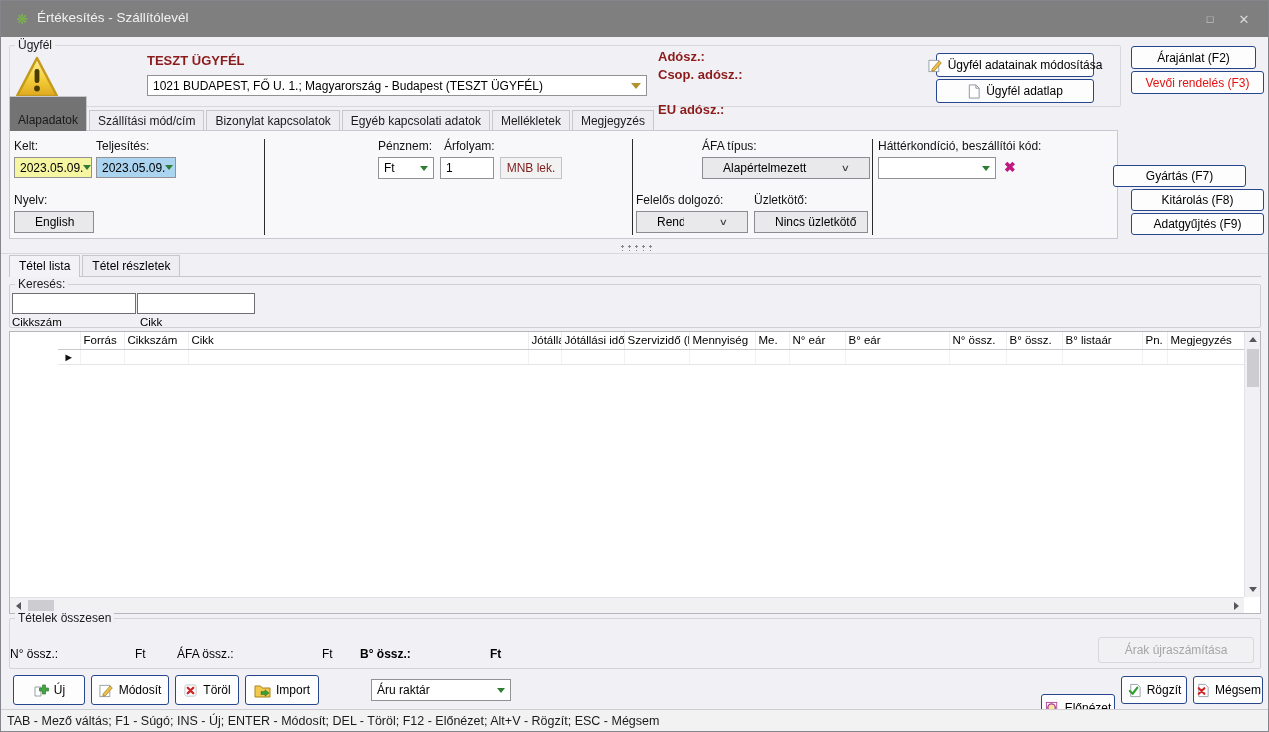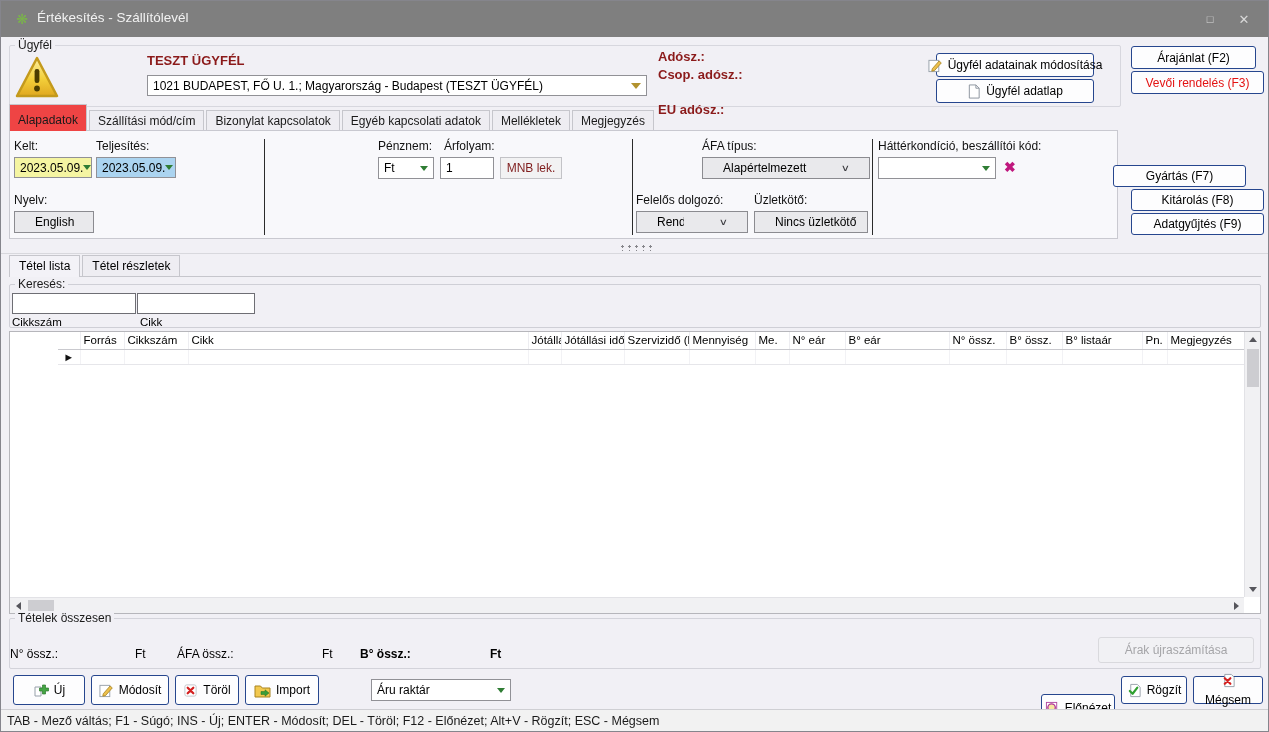--- a/index.html
+++ b/index.html
@@ -52,21 +52,21 @@
   .fld-label { position:absolute; font-size:12px; color:#111; white-space:nowrap; }
   .maroon { color:#8b1a1a; font-weight:bold; font-size:13px; }
   .vsep { position:absolute; width:1px; background:#2b2b2b; }
 
   
   .tabstrip { position:absolute; display:flex; align-items:flex-end; }
   .tab {
     padding:3px 8px 3px; border:1px solid #c6c6cc; border-bottom:none; background:#eeedf2;
     margin-right:2px; font-size:12px; white-space:nowrap; cursor:pointer; color:#1a1a1a;
   }
-  .tab.active { background:#ef4444; position:relative; z-index:3; padding-top:8px; padding-bottom:4px; }
+  .tab.active { background:#737373; position:relative; z-index:3; padding-top:16px; padding-bottom:4px; }
   .panel { position:absolute; background:#f8f8fb; border:1px solid #c9c9d0; }
   .tabstrip2 { position:absolute; display:flex; align-items:flex-end; border-bottom:1px solid #c6c6cc; }
   .tab2 { padding:3px 9px; border:1px solid #c6c6cc; border-bottom:none; background:#eeedf2; margin-right:2px; font-size:12px; cursor:pointer; }
   .tab2.active { background:#f3f2f7; position:relative; top:1px; padding-bottom:4px; }
 
   
   .splitter { position:absolute; }
   .splitter .dots { margin:3px auto 0; width:34px; height:7px;
     background-image: radial-gradient(circle, #85858a 1.1px, transparent 1.2px);
     background-size:7px 5px; }
@@ -403,21 +403,21 @@
     </svg>
     <span>Előnézet</span>
   </div>
   <div class="btn" style="left:1120px; top:675px; width:66px; height:28px;">
     <svg class="icon" width="15" height="15" viewBox="0 0 16 16">
       <path d="M4 1.5 h7 l3 3 V14.5 H4 Z" fill="#fff" stroke="#97a0aa"></path>
       <path d="M3 8.5 l3 3 L11 5" stroke="#2fa02f" stroke-width="2.3" fill="none" stroke-linecap="round" stroke-linejoin="round"></path>
     </svg>
     <span>Rögzít</span>
   </div>
-  <div class="btn" style="left:1192px; top:675px; width:70px; height:28px;flex-direction:column;">
+  <div class="btn" style="left:1192px; top:675px; width:70px; height:28px;">
     <svg class="icon" width="15" height="15" viewBox="0 0 16 16">
       <path d="M4 1.5 h7 l3 3 V14.5 H4 Z" fill="#fff" stroke="#97a0aa"></path>
       <path d="M4 5.5 L10 11.5 M10 5.5 L4 11.5" stroke="#d42020" stroke-width="2.3" stroke-linecap="round"></path>
     </svg>
     <span>Mégsem</span>
   </div>
 
   <div class="statusbar">
     <span>TAB - Mező váltás; F1 - Súgó; INS - Új; ENTER - Módosít; DEL - Töröl;  F12 - Előnézet; Alt+V - Rögzít; ESC - Mégsem</span>
   </div>

